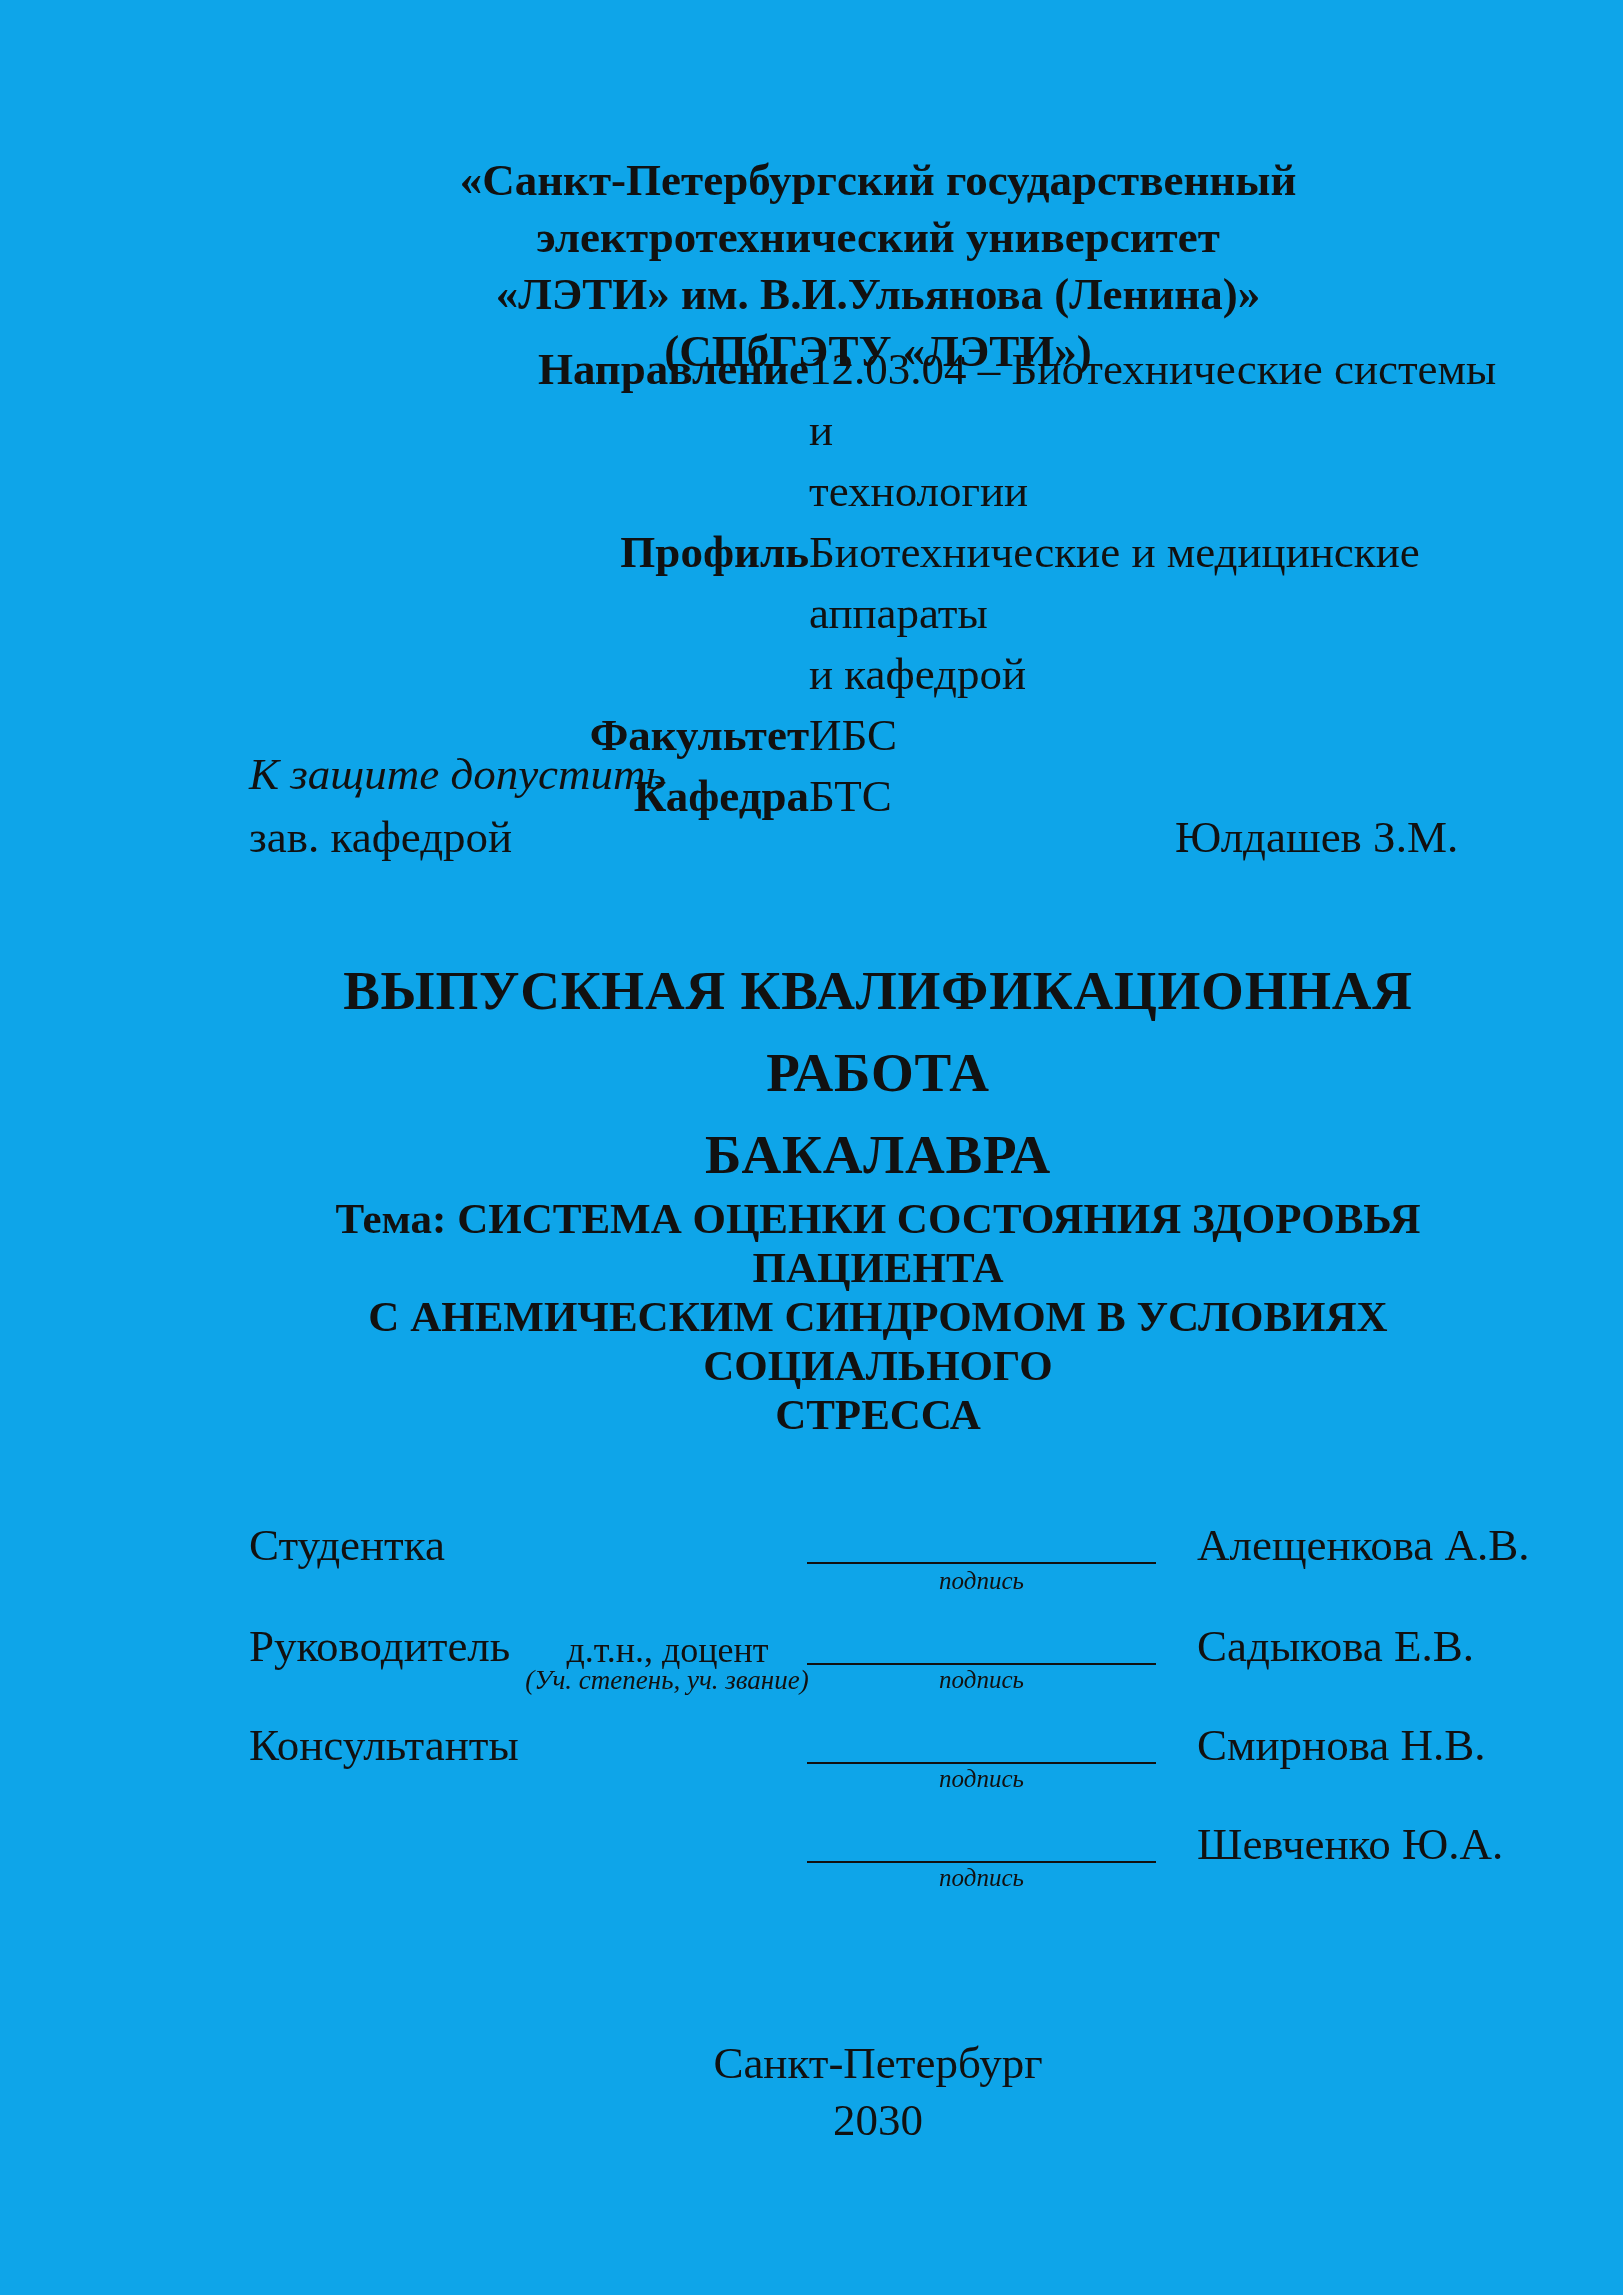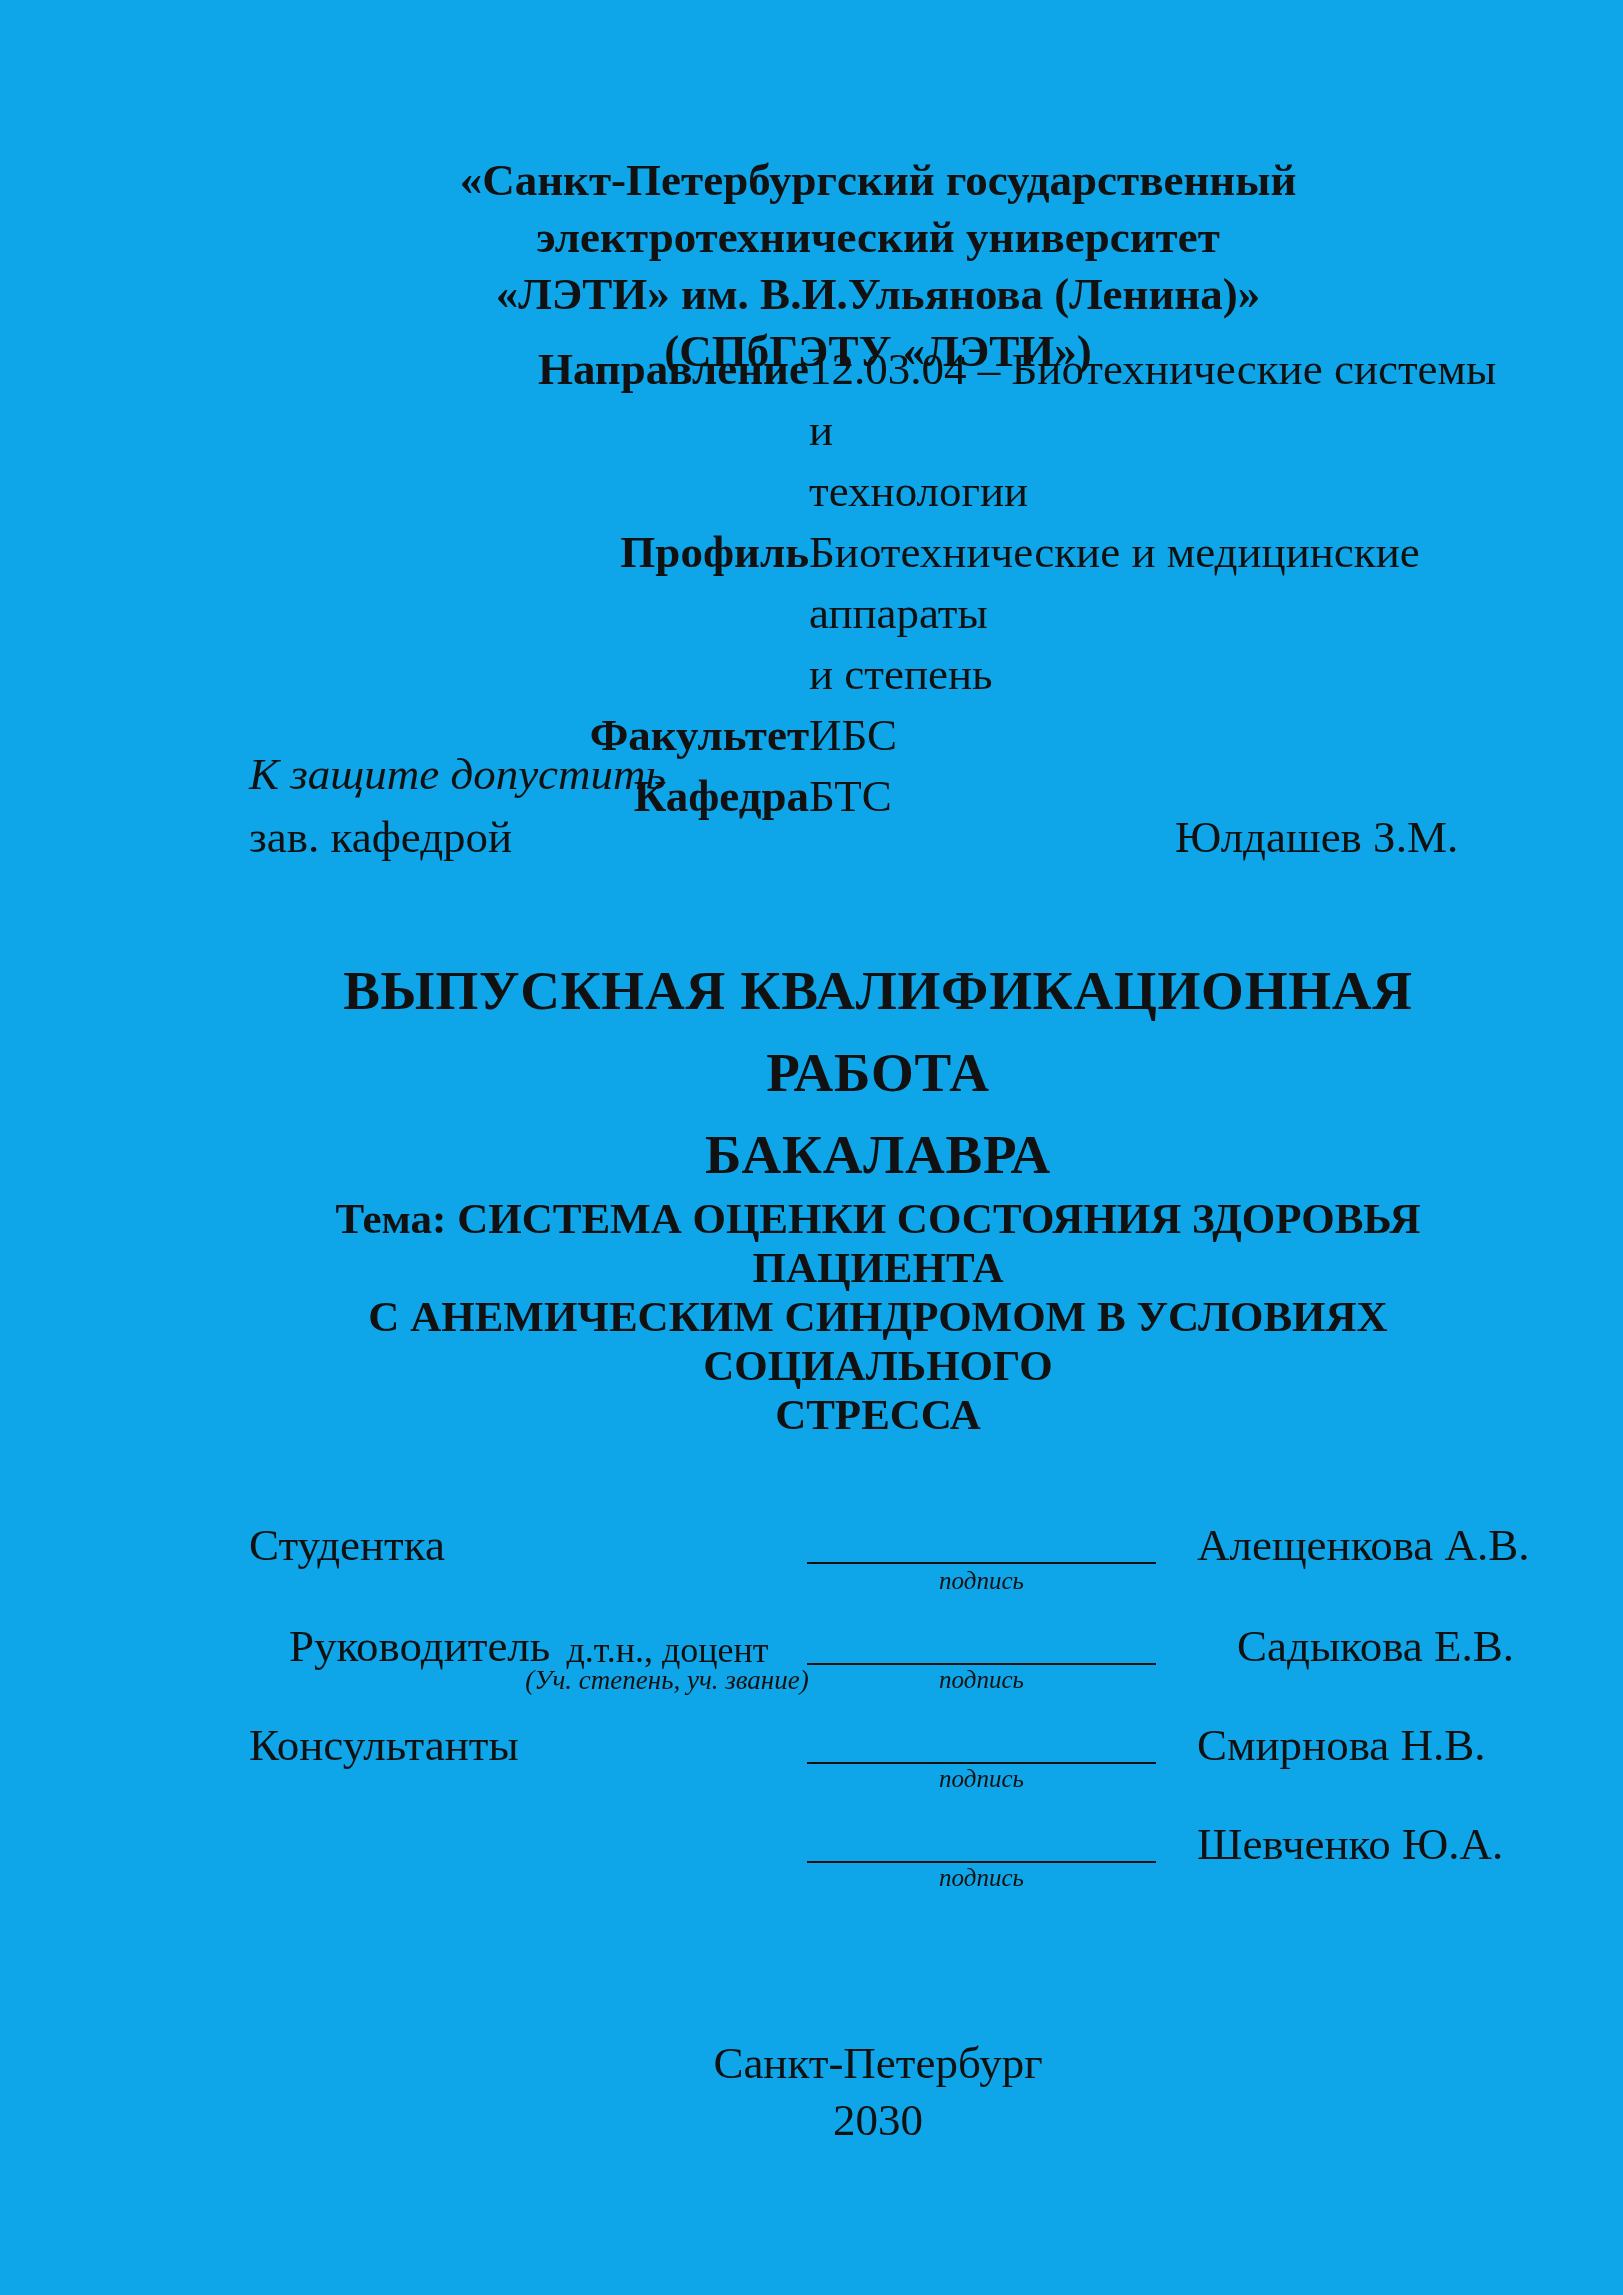--- a/index.html
+++ b/index.html
@@ -58,21 +58,21 @@
     font-size:36px;line-height:1.1;white-space:nowrap;
   }
   .sig-qual-caption{
     position:absolute;left:522px;width:290px;text-align:center;
     font-size:27px;font-style:italic;line-height:1.15;white-space:nowrap;
   }
   
   .r1-role,.r1-name{top:1521px;}
   .r1-line{top:1562px;}
   .r1-cap{top:1567px;}
-  .r2-role,.r2-name{top:1622px;margin-left:40px;}
+  .r2-role,.r2-name{top:1622px;}
   .r2-qual{top:1631px;}
   .r2-line{top:1663px;}
   .r2-qualcap{top:1665px;}
   .r2-cap{top:1666px;}
   .r3-role,.r3-name{top:1721px;}
   .r3-line{top:1762px;}
   .r3-cap{top:1765px;}
   .r4-name{top:1820px;}
   .r4-line{top:1861px;}
   .r4-cap{top:1864px;}
@@ -101,21 +101,21 @@
     <div class="field-line">
       <span class="field-label"></span>
       <span class="field-value">технологии</span>
     </div>
     <div class="field-line">
       <span class="field-label">Профиль</span>
       <span class="field-value">Биотехнические и медицинские аппараты</span>
     </div>
     <div class="field-line">
       <span class="field-label"></span>
-      <span class="field-value">и степень</span>
+      <span class="field-value">и кафедрой</span>
     </div>
     <div class="field-line">
       <span class="field-label">Факультет</span>
       <span class="field-value">ИБС</span>
     </div>
     <div class="field-line">
       <span class="field-label">Кафедра</span>
       <span class="field-value">БТС</span>
     </div>
   </div>

